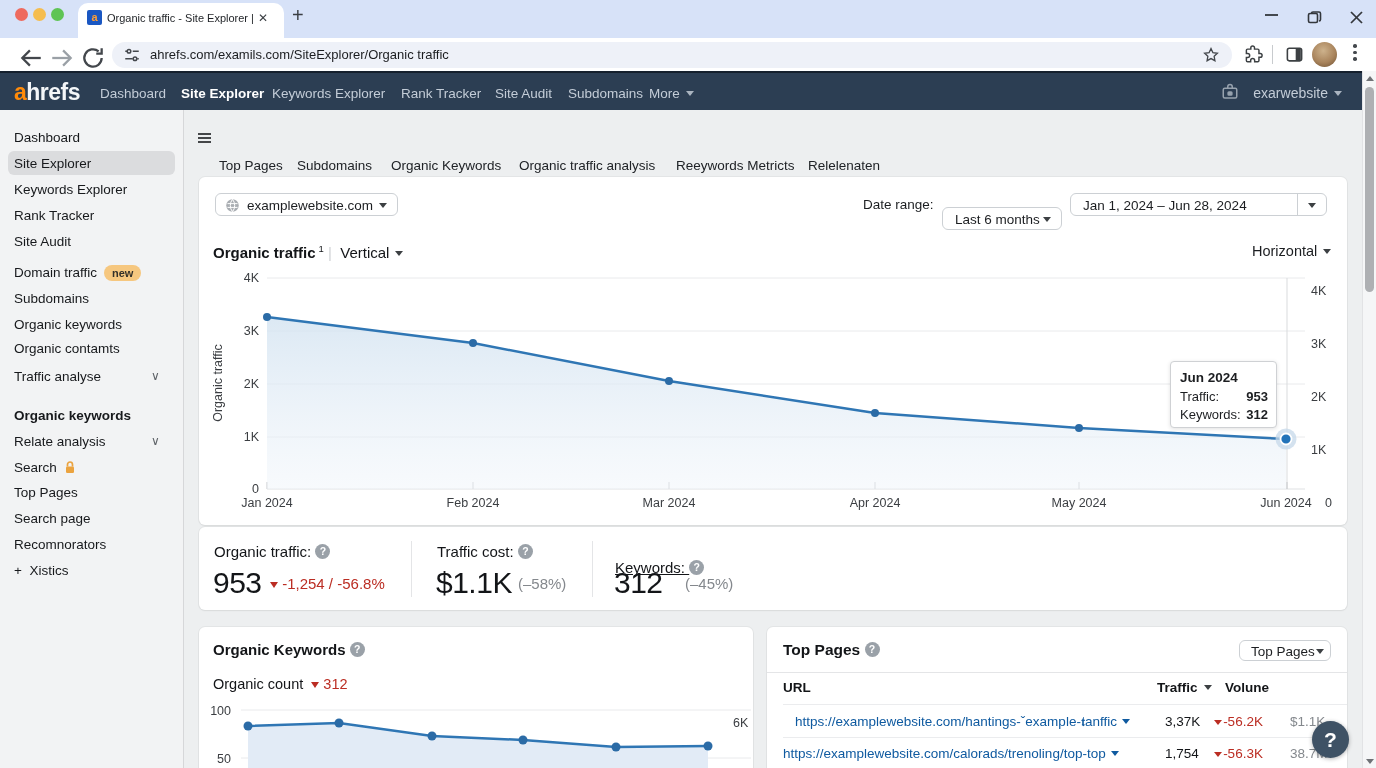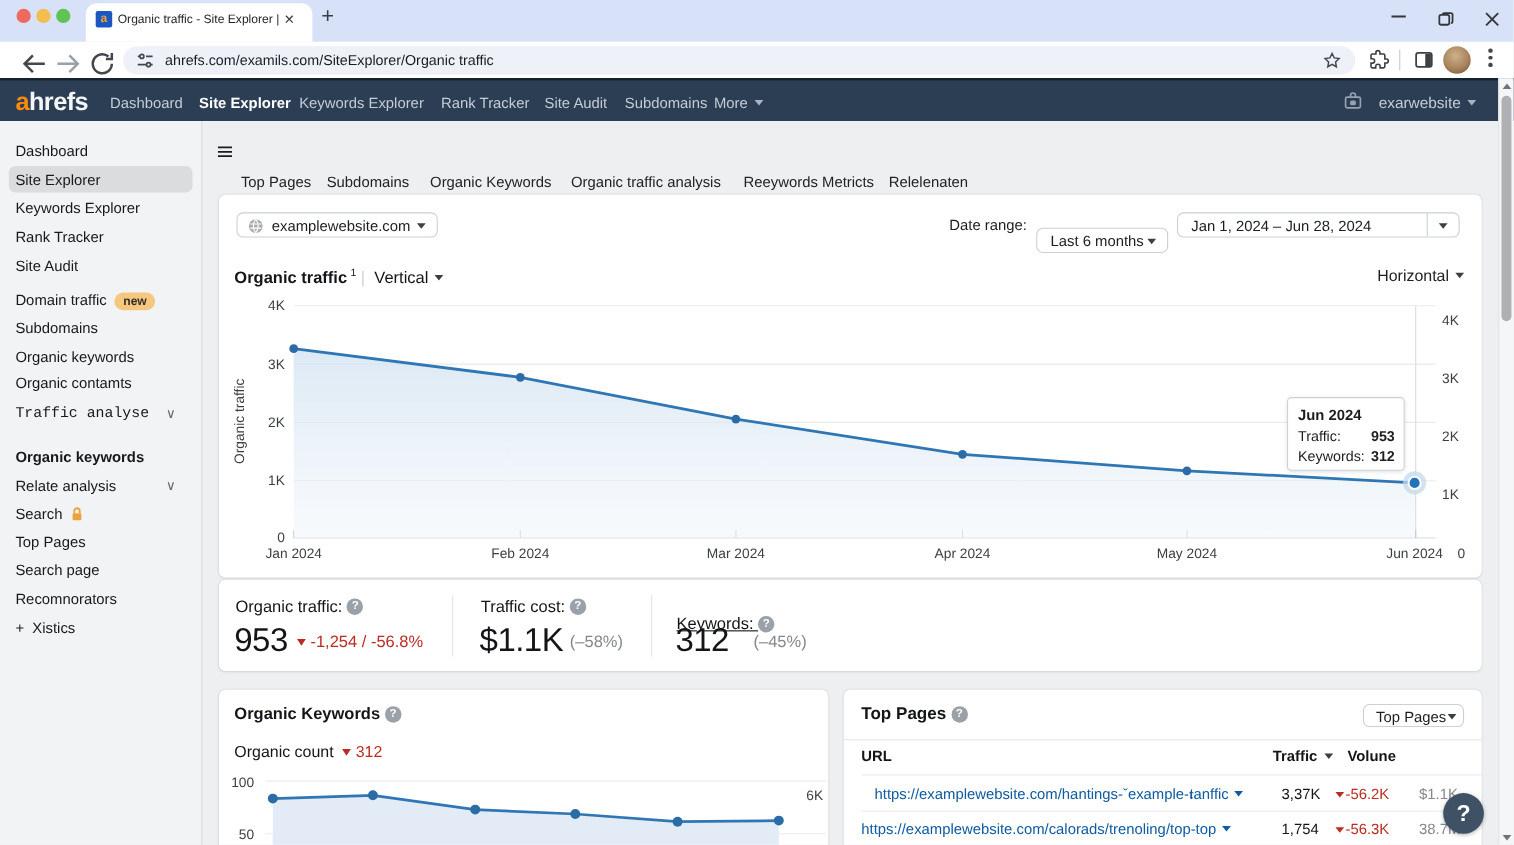--- a/index.html
+++ b/index.html
@@ -157,21 +157,21 @@
   <div class="sbsel" style="top:41px;"></div>
   <div class="sbitem" style="top:20px;">Dashboard</div>
   <div class="sbitem" style="top:46px;">Site Explorer</div>
   <div class="sbitem" style="top:72px;">Keywords Explorer</div>
   <div class="sbitem" style="top:98px;">Rank Tracker</div>
   <div class="sbitem" style="top:124px;">Site Audit</div>
   <div class="sbitem" style="top:155px;">Domain traffic<span class="newbadge">new</span></div>
   <div class="sbitem" style="top:181px;">Subdomains</div>
   <div class="sbitem" style="top:207px;">Organic keywords</div>
   <div class="sbitem" style="top:231px;">Organic contamts</div>
-  <div class="sbitem" style="top:259px;font-family:Liberation Mono, monospace;">Traffic analyse</div>
+  <div class="sbitem" style="top:259px;">Traffic analyse</div>
     <div class="chev" style="top:259px;">∨</div>
   <div class="sbitem sbhdr" style="top:298px;">Organic keywords</div>
   <div class="sbitem" style="top:324px;">Relate analysis</div>
     <div class="chev" style="top:324px;">∨</div>
   <div class="sbitem" style="top:350px;">Search &nbsp;<svg width="12" height="13" viewBox="0 0 24 26" style="vertical-align:-2px;">
         <path d="M7 11V7a5 5 0 0 1 10 0v4" fill="none" stroke="#eba33f" stroke-width="3.4"></path>
         <rect x="4" y="11" width="16" height="13" rx="2.5" fill="#eba33f"></rect>
       </svg></div>
   <div class="sbitem" style="top:375px;">Top Pages</div>
   <div class="sbitem" style="top:401px;">Search page</div>

